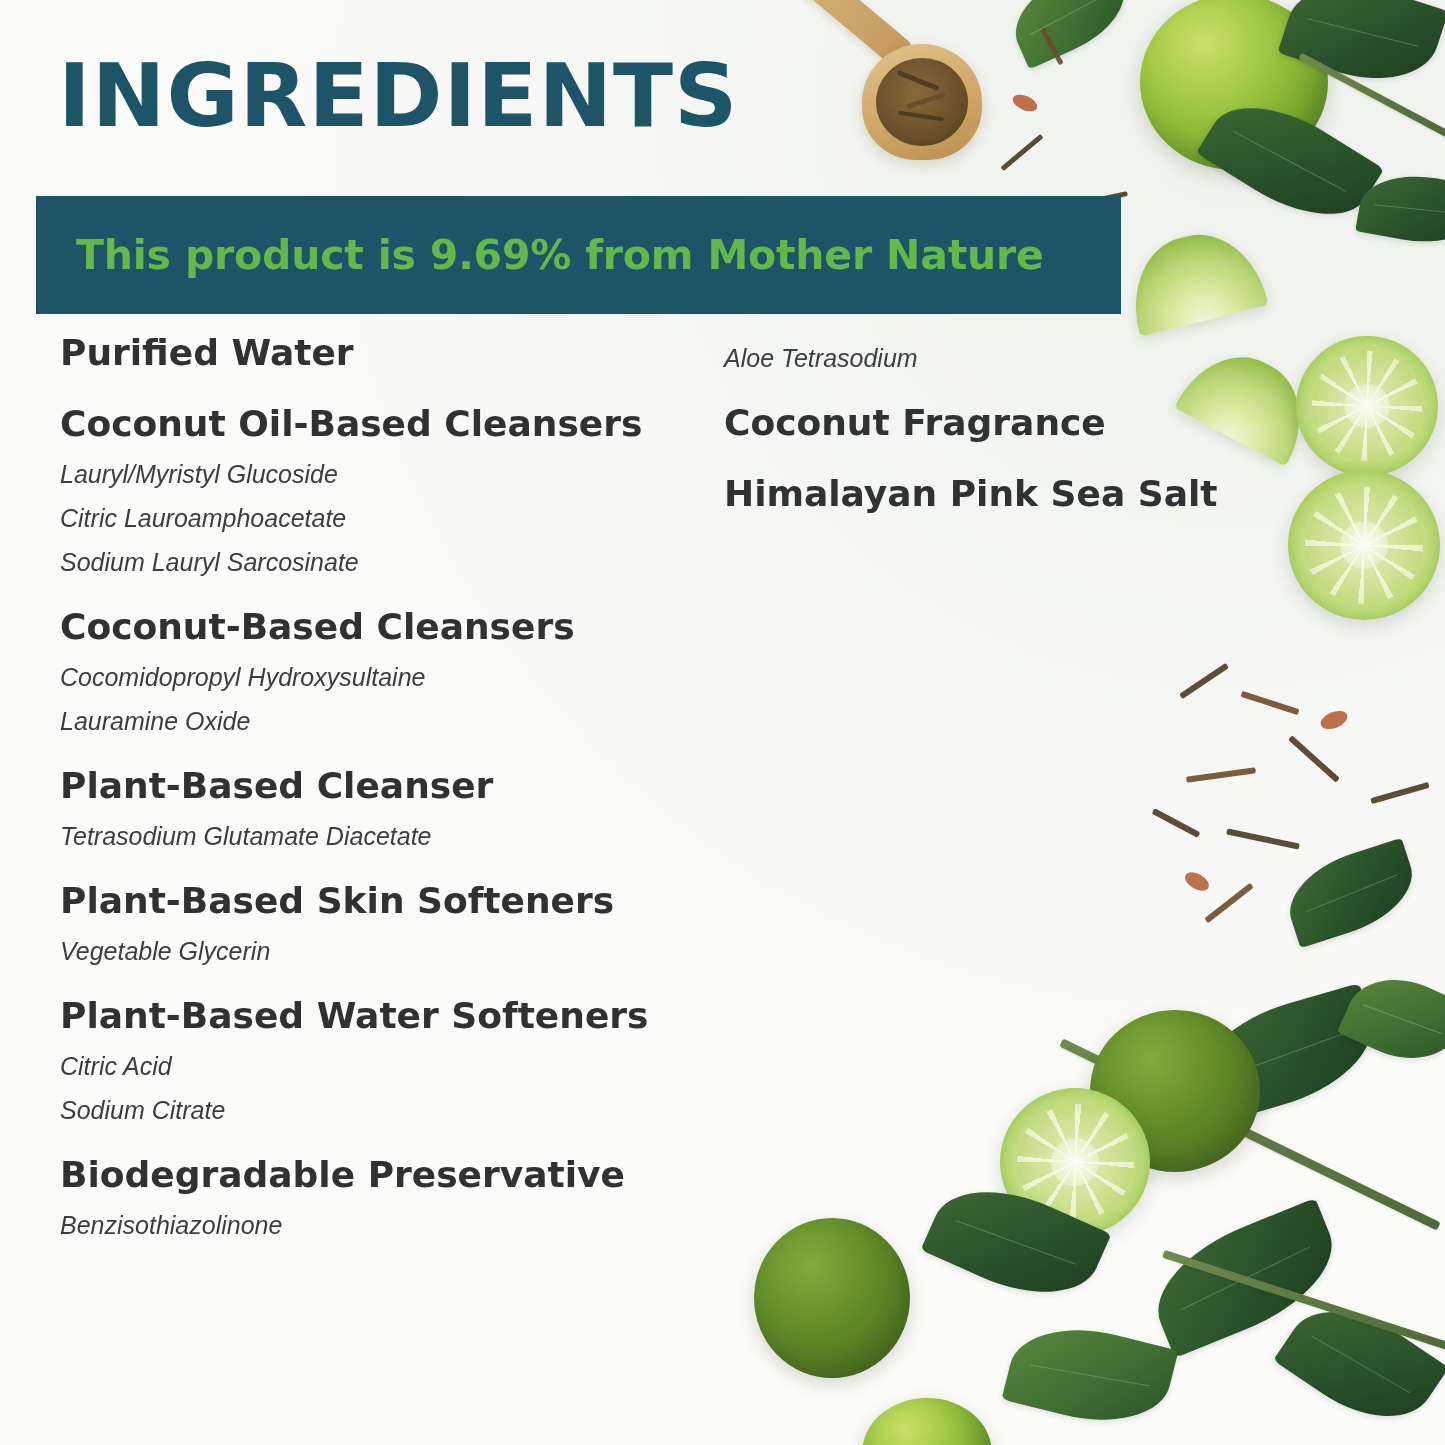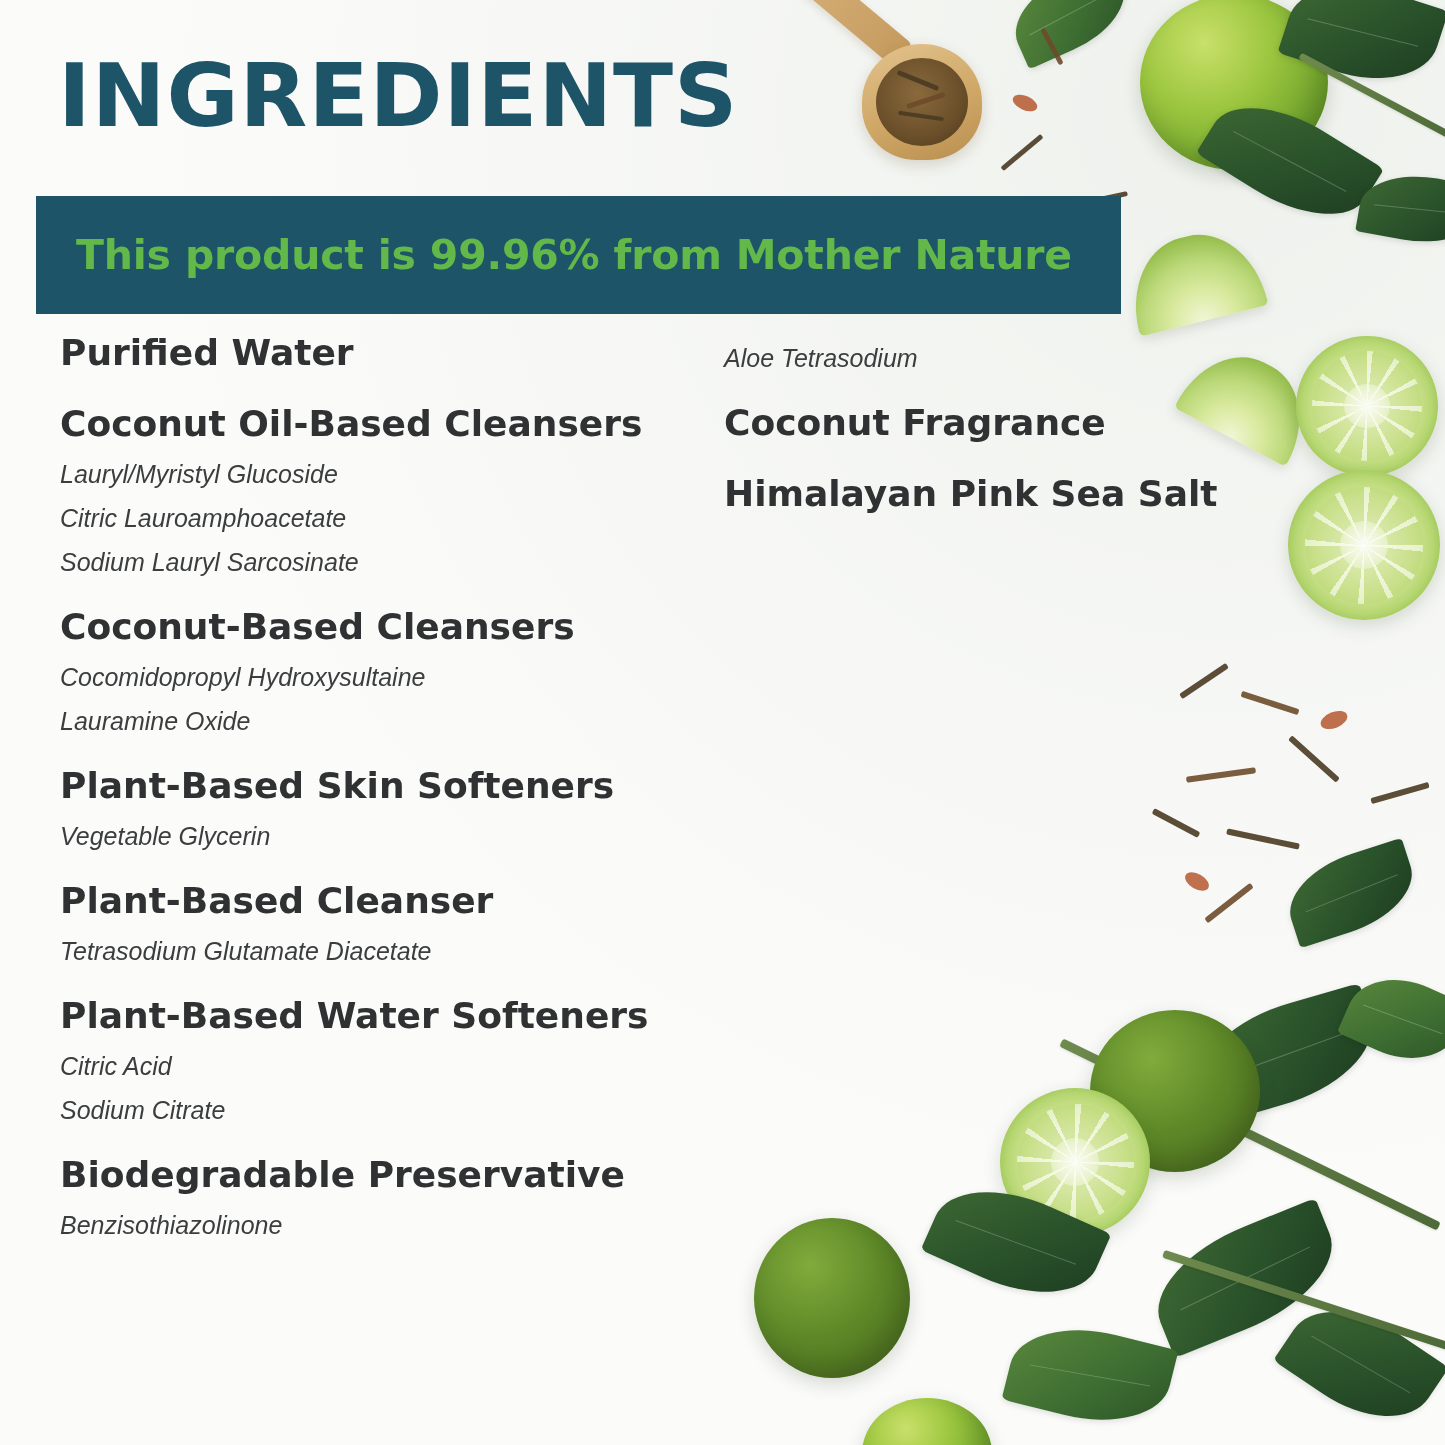--- a/index.html
+++ b/index.html
@@ -260,21 +260,21 @@
     <div class="leaf" style="left:1286px; top:1318px; width:150px; height:92px; transform:rotate(34deg);"></div>
     <div class="lime" style="left:862px; top:1398px; width:130px; height:110px;"></div>
     <div class="stem" style="left:1156px; top:1296px; width:300px; height:8px; transform:rotate(18deg);"></div>
   </div>
 
   <div class="content">
 
     <div class="title">INGREDIENTS</div>
 
     <div class="banner">
-      <div class="banner-text">This product is 99.96% from Mother Nature</div>
+      <div class="banner-text">This product is 9.69% from Mother Nature</div>
     </div>
 
     <div class="col col-left">
 
       <div class="grp">
         <div class="grp-name">Purified Water</div>
       </div>
 
       <div class="grp">
         <div class="grp-name">Coconut Oil-Based Cleansers</div>
@@ -283,27 +283,27 @@
         <div class="sub">Sodium Lauryl Sarcosinate</div>
       </div>
 
       <div class="grp">
         <div class="grp-name">Coconut-Based Cleansers</div>
         <div class="sub">Cocomidopropyl Hydroxysultaine</div>
         <div class="sub">Lauramine Oxide</div>
       </div>
 
       <div class="grp">
+        <div class="grp-name">Plant-Based Cleanser</div>
+        <div class="sub">Tetrasodium Glutamate Diacetate</div>
+      </div>
+
+      <div class="grp">
         <div class="grp-name">Plant-Based Skin Softeners</div>
         <div class="sub">Vegetable Glycerin</div>
-      </div>
-
-      <div class="grp">
-        <div class="grp-name">Plant-Based Cleanser</div>
-        <div class="sub">Tetrasodium Glutamate Diacetate</div>
       </div>
 
       <div class="grp">
         <div class="grp-name">Plant-Based Water Softeners</div>
         <div class="sub">Citric Acid</div>
         <div class="sub">Sodium Citrate</div>
       </div>
 
       <div class="grp">
         <div class="grp-name">Biodegradable Preservative</div>

